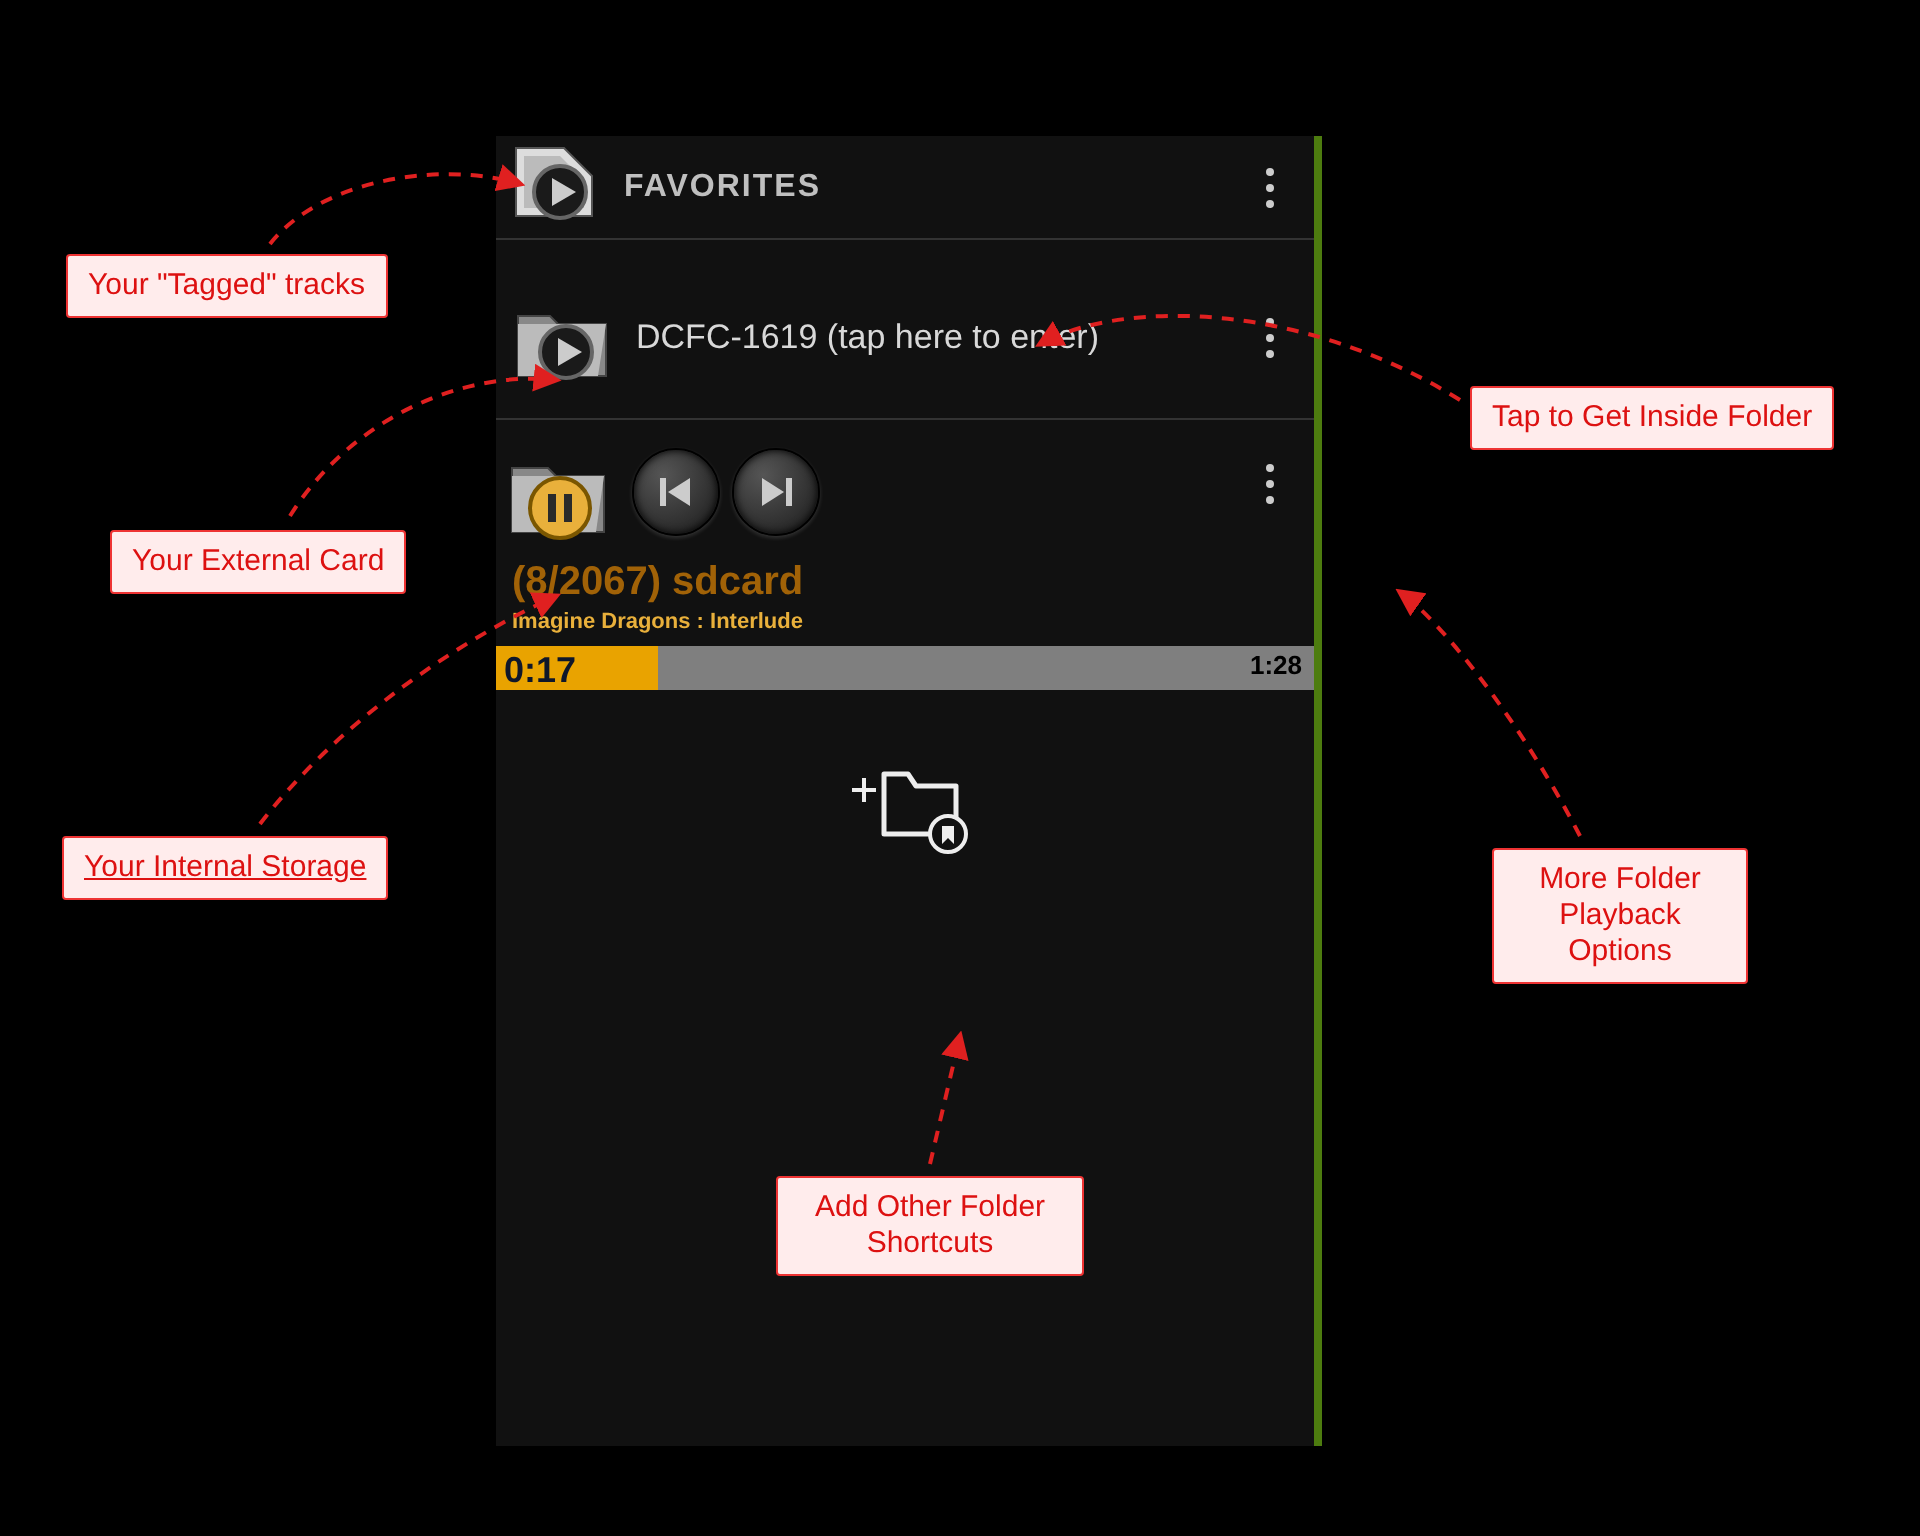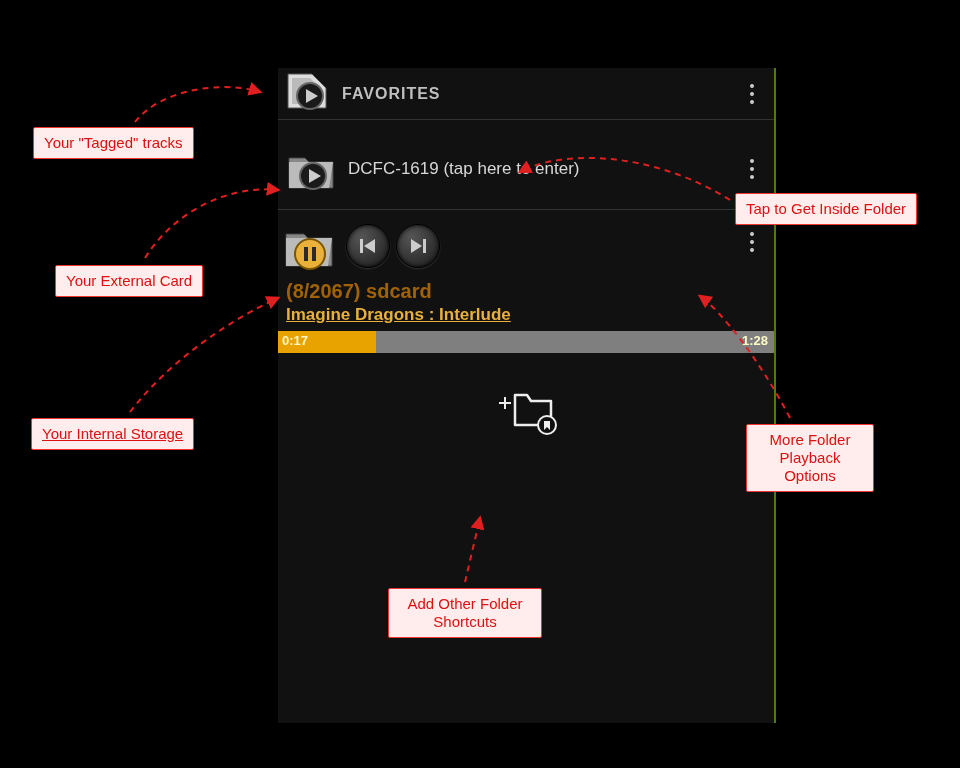--- a/index.html
+++ b/index.html
@@ -6,26 +6,26 @@
   body {
     background: #000;
     width: 960px;
     height: 768px;
     position: relative;
     font-family: -apple-system, BlinkMacSystemFont, "Segoe UI", Arial, sans-serif;
     overflow: hidden;
   }
   .phone-screen {
     position: absolute;
-    left: 278px;
+    left: 248px;
     top: 68px;
-    width: 498px;
+    width: 413px;
     height: 655px;
     background: #111;
-    border-right: 2px solid #4d7c0f;
+    border-right: 4px solid #4d7c0f;
   }
   
   .favorites-row {
     display: flex;
     align-items: center;
     height: 52px;
     border-bottom: 1px solid #333;
     position: relative;
   }
   .tag-play-icon {
@@ -104,44 +104,43 @@
   .track-info {
     padding: 4px 8px 0 8px;
   }
   .track-count-line {
     color: #a16207;
     font-size: 20px;
     font-weight: 600;
   }
   .track-title {
     color: #e9b03b;
-    font-size: 17px;
+    font-size: 11px;
     font-weight: 700;
     margin-top: 2px;
-    text-decoration: underline;
   }
   .progress-wrap {
     position: relative;
     margin-top: 6px;
     height: 22px;
     background: #7f7f7f;
   }
   .progress-fill {
     position: absolute;
     left: 0; top: 0; bottom: 0;
     background: #e9a300;
     width: 19.7%;
   }
   .progress-time-left {
     position: absolute; left: 4px; top: 2px;
-    font-size: 13px; color: #fef9c3; font-weight: 700;
+    font-size: 18px; color: #0f172a; font-weight: 700;
   }
   .progress-time-right {
     position: absolute; right: 6px; top: 2px;
-    font-size: 13px; color: #fef9c3; font-weight: 600;
+    font-size: 13px; color: #000000; font-weight: 600;
   }
   .add-folder-btn {
     margin: 28px auto 0 auto;
     width: 70px; height: 54px;
     display:flex; align-items:center; justify-content:center;
     cursor: pointer;
   }
   
   .callout {
     position: absolute;

